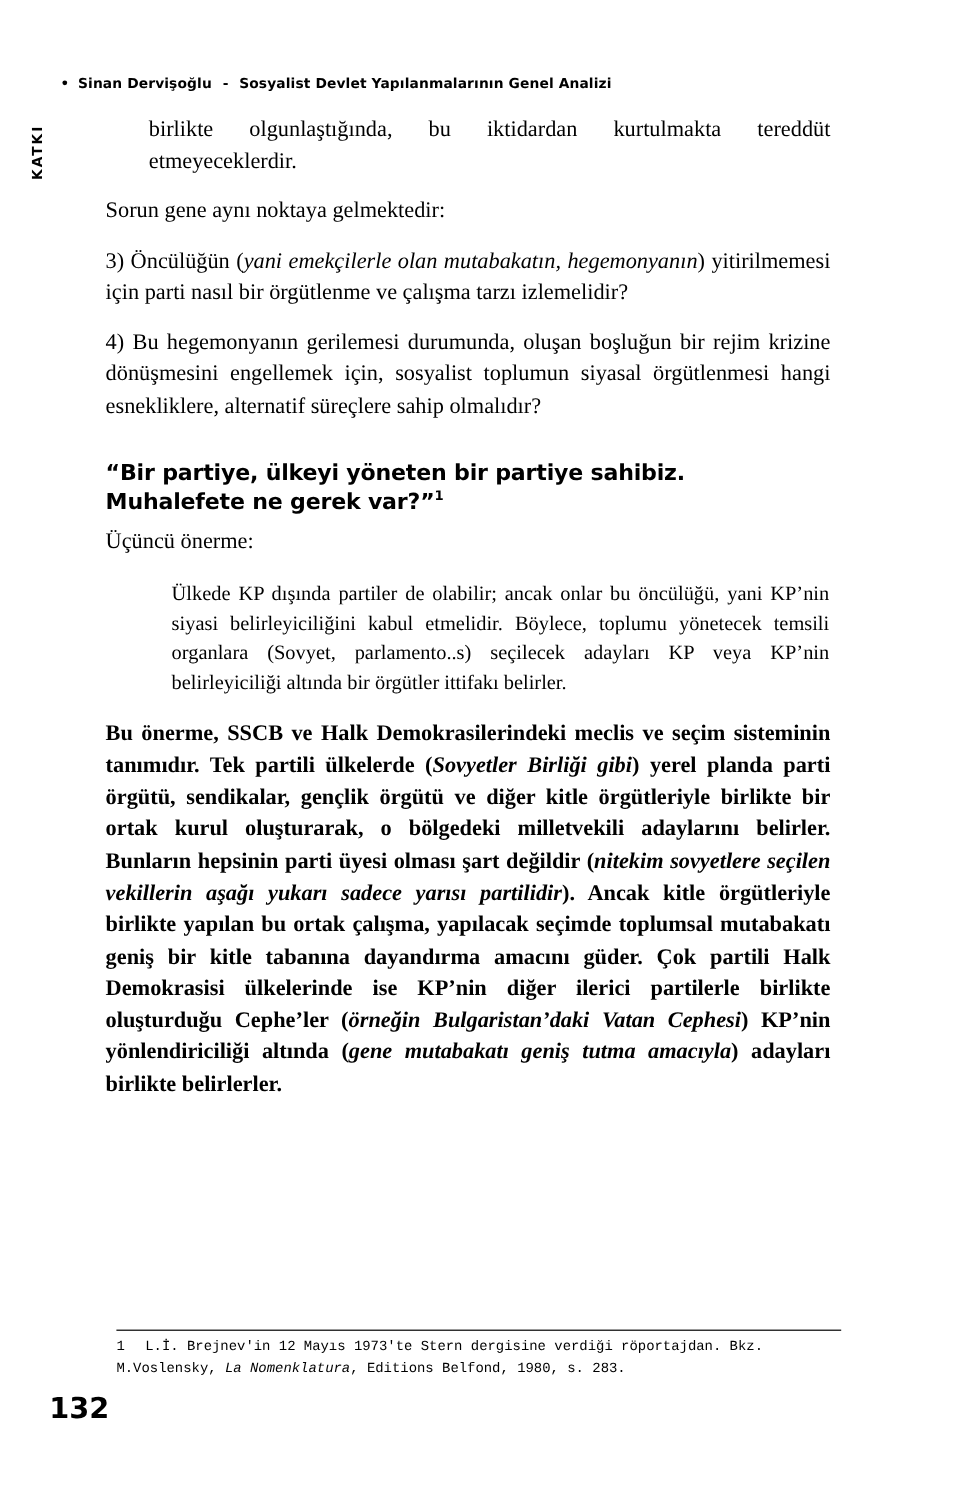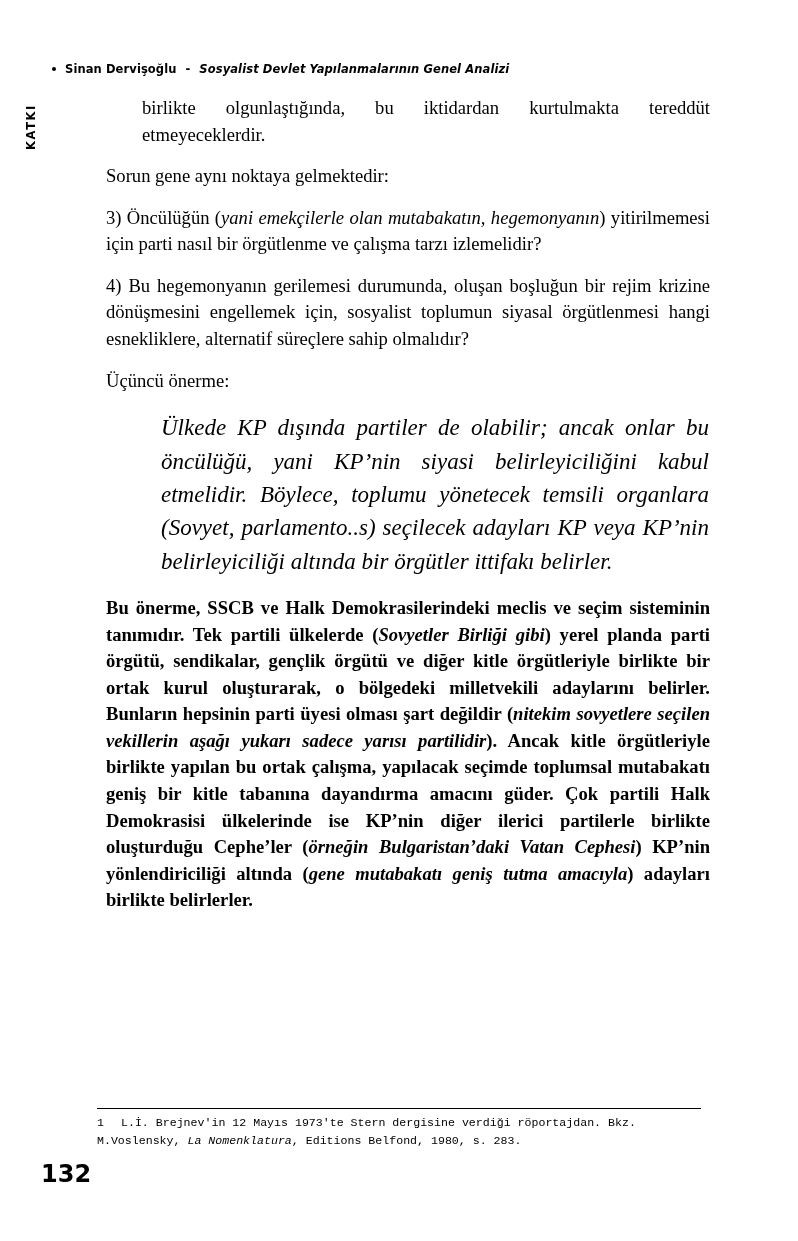--- a/index.html
+++ b/index.html
@@ -45,42 +45,41 @@
     flex: 0 0 auto;
     margin-bottom: 1px;
   }
   .rh-author {
     font-weight: 700;
     letter-spacing: 0.1px;
   }
   .rh-sep { font-weight: 700; }
   .rh-title {
     font-weight: 700;
-    font-style: italic;
     letter-spacing: 0.1px;
   }
 
   
   .side-tab {
     position: absolute;
     left: 24px;
     top: 104px;
     font-family: "DejaVu Sans", sans-serif;
     font-size: 11.5px;
     font-weight: 700;
     letter-spacing: 1.6px;
     writing-mode: vertical-rl;
     transform: rotate(180deg);
     white-space: nowrap;
   }
 
   
   .column {
     position: absolute;
-    left: 106px;
+    left: 88px;
     top: 95px;
     width: 604px;
   }
 
   p {
     margin: 0 0 0 0;
     font-size: 18.6px;
     line-height: 1.43;
     text-align: justify;
     text-justify: inter-word;
@@ -105,22 +104,21 @@
   .heading sup {
     font-size: 11px;
     font-weight: 700;
     vertical-align: super;
     line-height: 0;
   }
 
   .blockquote {
     margin: 17px 0 17px 55px;
     width: 548px;
-    font-style: italic;
-    font-size: 23px;
+    font-size: 17px;
     line-height: 1.45;
     text-align: justify;
   }
 
   em { font-style: italic; }
 
   .after-quote { margin-top: 16px; font-weight: bold; }
 
   
   .footnote-rule {
@@ -174,20 +172,21 @@
   <div class="column">
 
     <p class="first-para">birlikte olgunlaştığında, bu iktidardan kurtulmakta tereddüt etmeyeceklerdir.</p>
 
     <p>Sorun gene aynı noktaya gelmektedir:</p>
 
     <p><span>3) Öncülüğün (</span><em>yani emekçilerle olan mutabakatın, hegemonyanın</em><span>) yitirilmemesi için parti nasıl bir örgütlenme ve çalışma tarzı izlemelidir?</span></p>
 
     <p>4) Bu hegemonyanın gerilemesi durumunda, oluşan boşluğun bir rejim krizine dönüşmesini engellemek için, sosyalist toplumun siyasal örgütlenmesi hangi esnekliklere, alternatif süreçlere sahip olmalıdır?</p>
 
+    <h2 class="heading"><span>“Bir partiye, ülkeyi yöneten bir partiye sahibiz. Muhalefete ne gerek var?”</span><sup>1</sup></h2>
 
     <p>Üçüncü önerme:</p>
 
     <p class="blockquote">Ülkede KP dışında partiler de olabilir; ancak onlar bu öncülüğü, yani KP’nin siyasi belirleyiciliğini kabul etmelidir. Böylece, toplumu yönetecek temsili organlara (Sovyet, parlamento..s) seçilecek adayları KP veya KP’nin belirleyiciliği altında bir örgütler ittifakı belirler.</p>
 
     <p class="after-quote"><span>Bu önerme, SSCB ve Halk Demokrasilerindeki meclis ve seçim sisteminin tanımıdır. Tek partili ülkelerde (</span><em>Sovyetler Birliği gibi</em><span>) yerel planda parti örgütü, sendikalar, gençlik örgütü ve diğer kitle örgütleriyle birlikte bir ortak kurul oluşturarak, o bölgedeki milletvekili adaylarını belirler. Bunların hepsinin parti üyesi olması şart değildir (</span><em>nitekim sovyetlere seçilen vekillerin aşağı yukarı sadece yarısı partilidir</em><span>). Ancak kitle örgütleriyle birlikte yapılan bu ortak çalışma, yapılacak seçimde toplumsal mutabakatı geniş bir kitle tabanına dayandırma amacını güder. Çok partili Halk Demokrasisi ülkelerinde ise KP’nin diğer ilerici partilerle birlikte oluşturduğu Cephe’ler (</span><em>örneğin Bulgaristan’daki Vatan Cephesi</em><span>) KP’nin yönlendiriciliği altında (</span><em>gene mutabakatı geniş tutma amacıyla</em><span>) adayları birlikte belirlerler.</span></p>
 
   </div>
 
   <div class="footnote-rule"></div>

